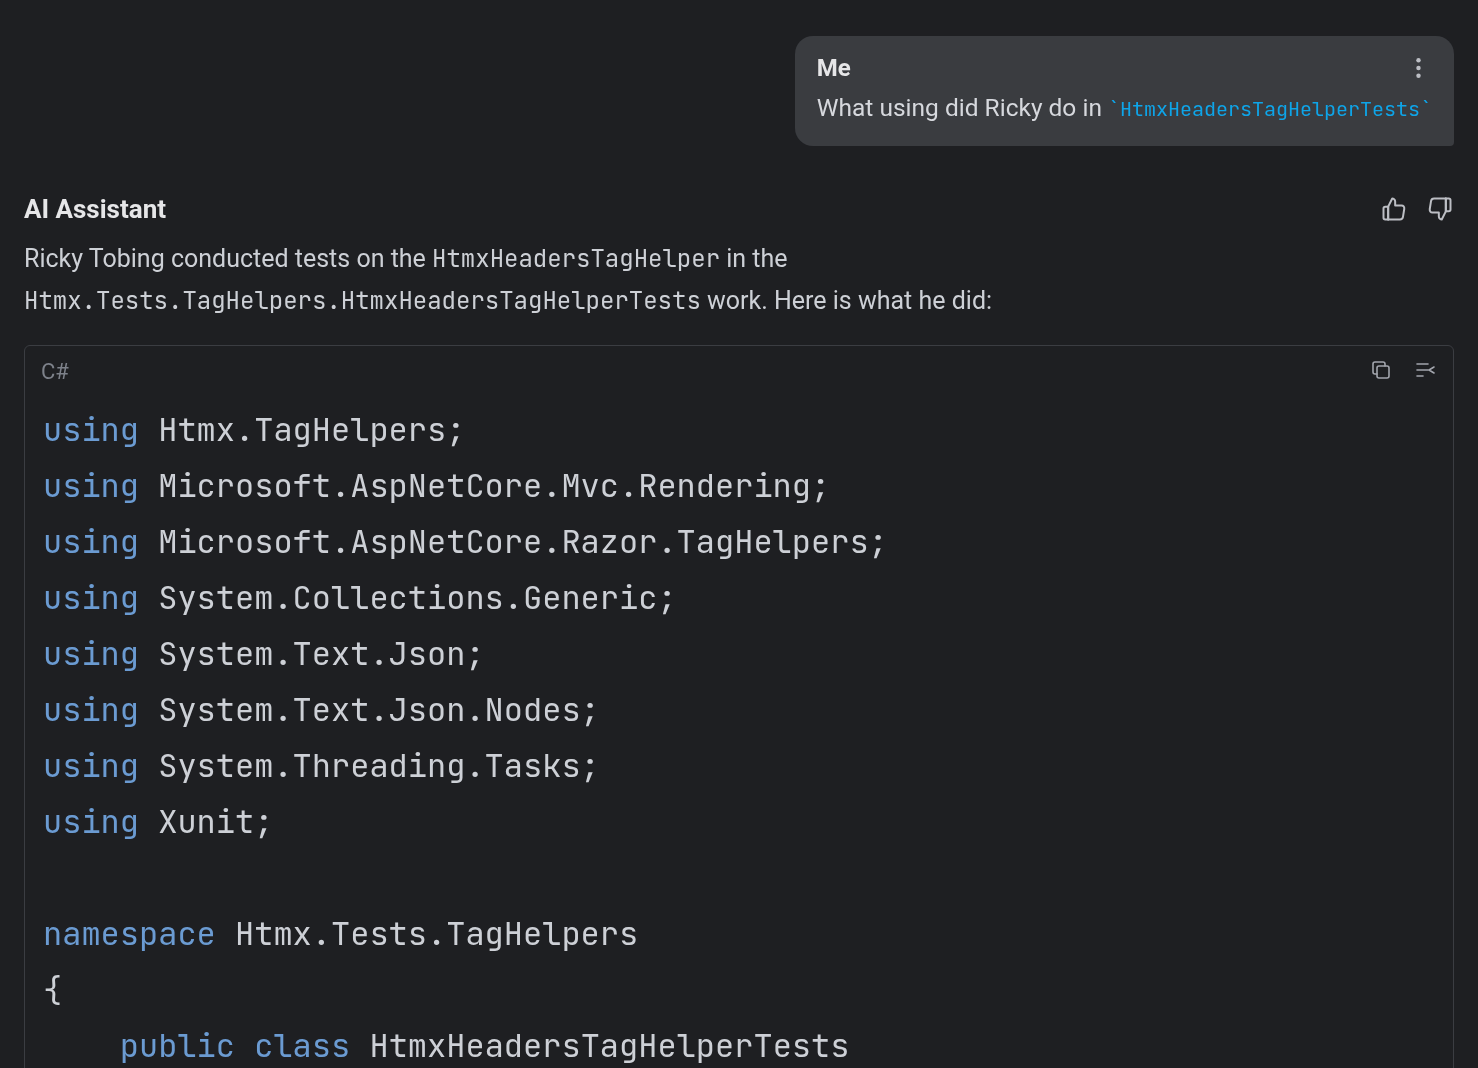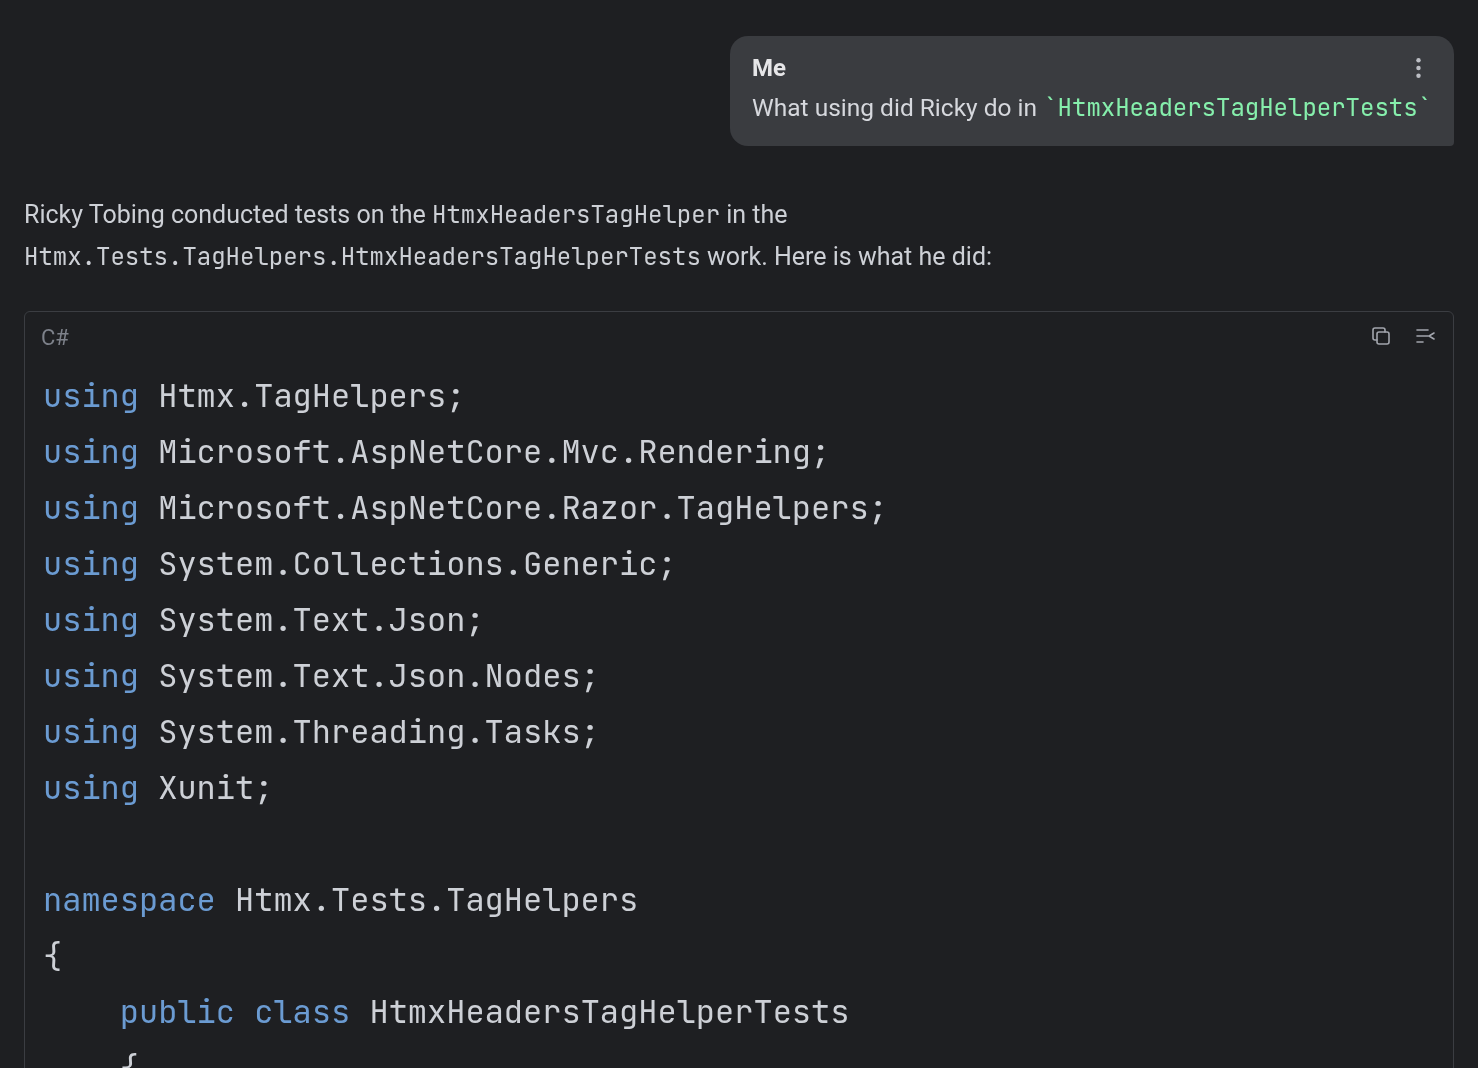--- a/index.html
+++ b/index.html
@@ -50,22 +50,22 @@
     height: 28px;
     cursor: pointer;
   }
   .user-text {
     font-size: 24.5px;
     color: #d6d8dd;
     line-height: 1.45;
   }
   .inline-code-user {
     font-family: "JetBrains Mono", Menlo, Consolas, monospace;
-    font-size: 24px;
-    color: #86efac;
+    font-size: 20px;
+    color: #0ea5e9;
   }
   .assistant-header {
     display: flex;
     justify-content: space-between;
     align-items: center;
     margin-bottom: 14px;
   }
   .assistant-label {
     font-size: 26px;
     font-weight: 700;
@@ -77,21 +77,21 @@
   }
   .feedback svg { display: block; }
   .thumb-btn {
     color: #bcbec4;
     cursor: pointer;
   }
   .assistant-text {
     font-size: 25px;
     line-height: 1.7;
     color: #cdd0d6;
-    margin-bottom: 32px;
+    margin-bottom: 22px;
   }
   .inline-code {
     font-family: "JetBrains Mono", Menlo, Consolas, monospace;
     font-size: 24px;
     color: #cdd0d6;
   }
   .code-block {
     border: 1px solid #3b3d42;
     border-radius: 6px;
     background: #1e1f22;
@@ -145,20 +145,39 @@
             <circle cx="2" cy="16" r="2" fill="currentColor"></circle>
           </svg>
         </div>
       </div>
       <div class="user-text">
         <span>What using did Ricky do in </span><span class="inline-code-user">`HtmxHeadersTagHelperTests`</span>
       </div>
     </div>
   </div>
 
+  <div class="assistant-header">
+    <div class="assistant-label">AI Assistant</div>
+    <div class="feedback">
+      <div class="thumb-btn">
+        <svg width="28" height="28" viewBox="0 0 24 24" fill="none" stroke="currentColor" stroke-width="1.7" stroke-linecap="round" stroke-linejoin="round">
+          <path d="M7 10v11"></path>
+          <path d="M3 11.5c0-.83.67-1.5 1.5-1.5H7v11H4.5A1.5 1.5 0 0 1 3 19.5v-8z"></path>
+          <path d="M7 10l3.5-7c1 0 2.5.8 2.5 2.5V9h5.5c1.5 0 2.5 1.3 2.3 2.8l-1.1 7c-.2 1.3-1.3 2.2-2.6 2.2H7"></path>
+        </svg>
+      </div>
+      <div class="thumb-btn">
+        <svg width="28" height="28" viewBox="0 0 24 24" fill="none" stroke="currentColor" stroke-width="1.7" stroke-linecap="round" stroke-linejoin="round">
+          <path d="M17 14V3"></path>
+          <path d="M21 12.5c0 .83-.67 1.5-1.5 1.5H17V3h2.5A1.5 1.5 0 0 1 21 4.5v8z"></path>
+          <path d="M17 14l-3.5 7c-1 0-2.5-.8-2.5-2.5V15H5.5c-1.5 0-2.5-1.3-2.3-2.8l1.1-7C4.5 3.9 5.6 3 6.9 3H17"></path>
+        </svg>
+      </div>
+    </div>
+  </div>
 
   <div class="assistant-text">
     <span>Ricky Tobing conducted tests on the </span><span class="inline-code">HtmxHeadersTagHelper</span><span> in the </span><br>
     <span class="inline-code">Htmx.Tests.TagHelpers.HtmxHeadersTagHelperTests</span><span> work. Here is what he did:</span>
   </div>
 
   <div class="code-block">
     <div class="code-header">
       <div class="code-lang">C#</div>
       <div class="code-actions">

